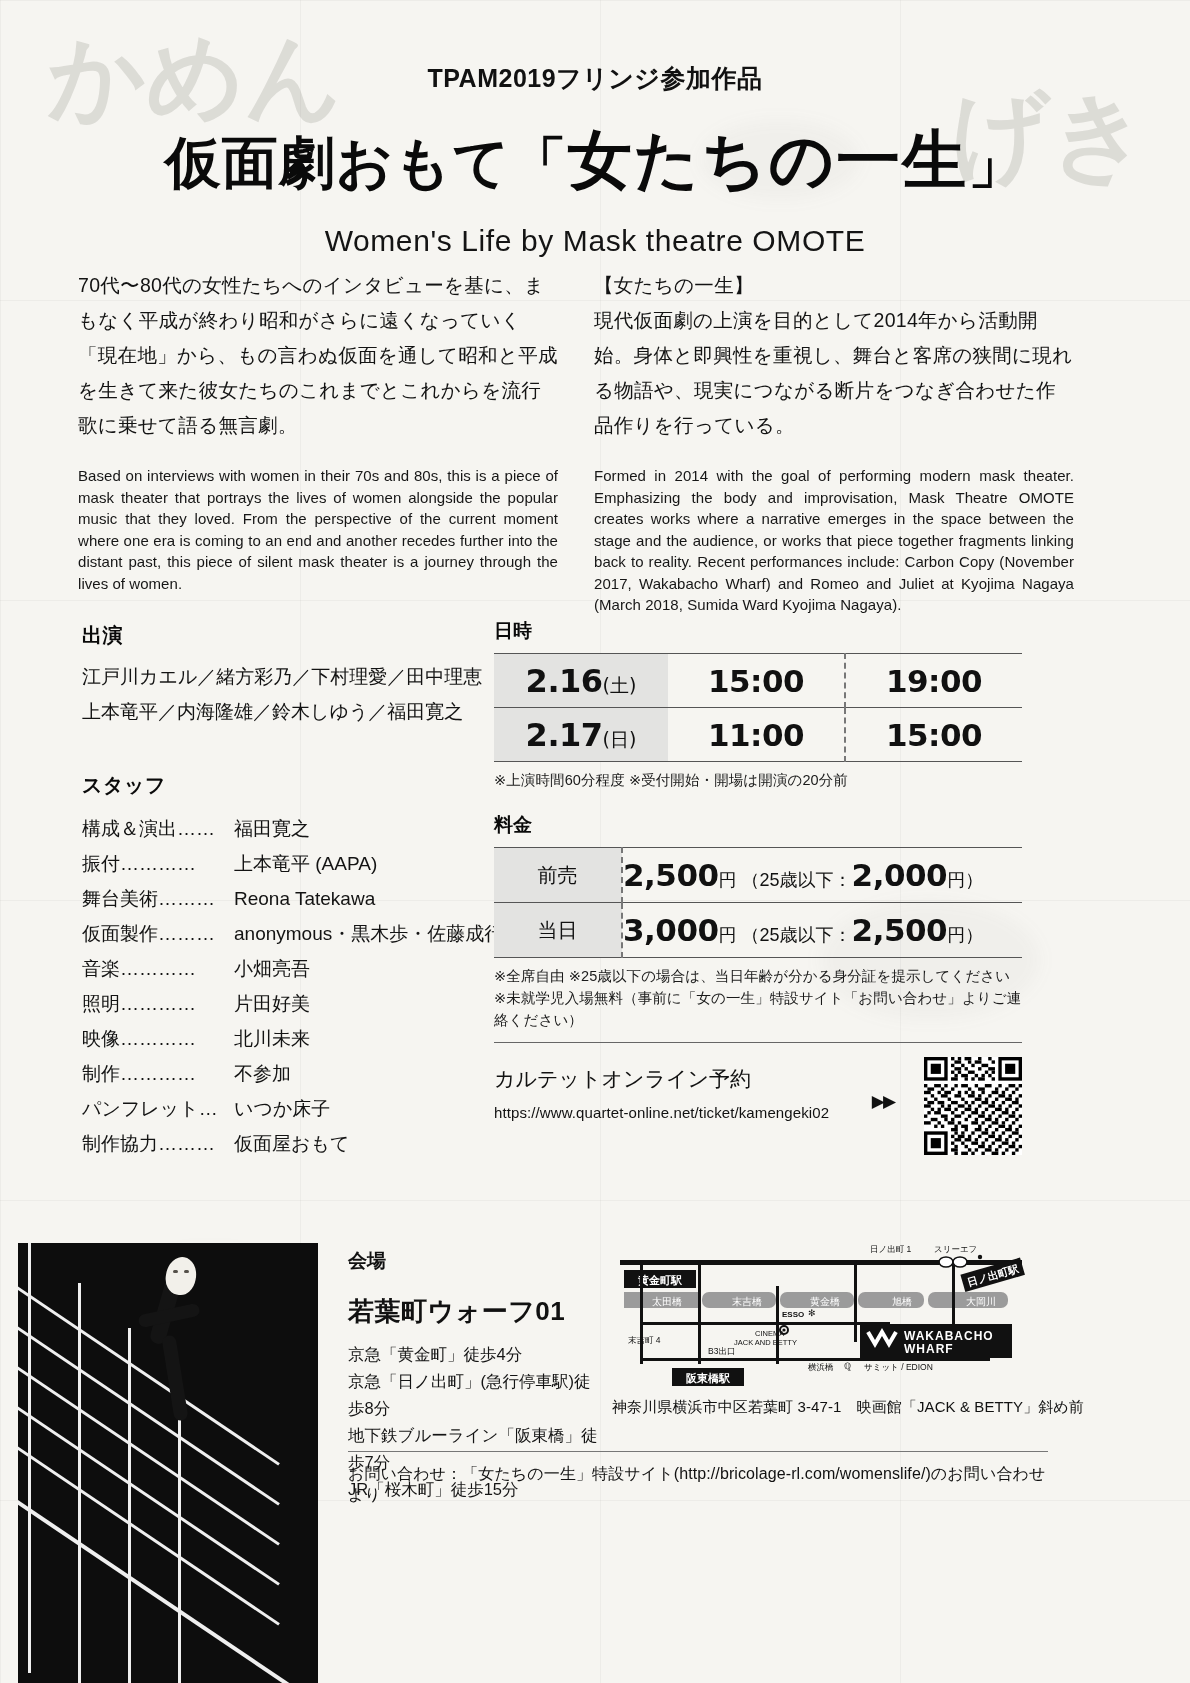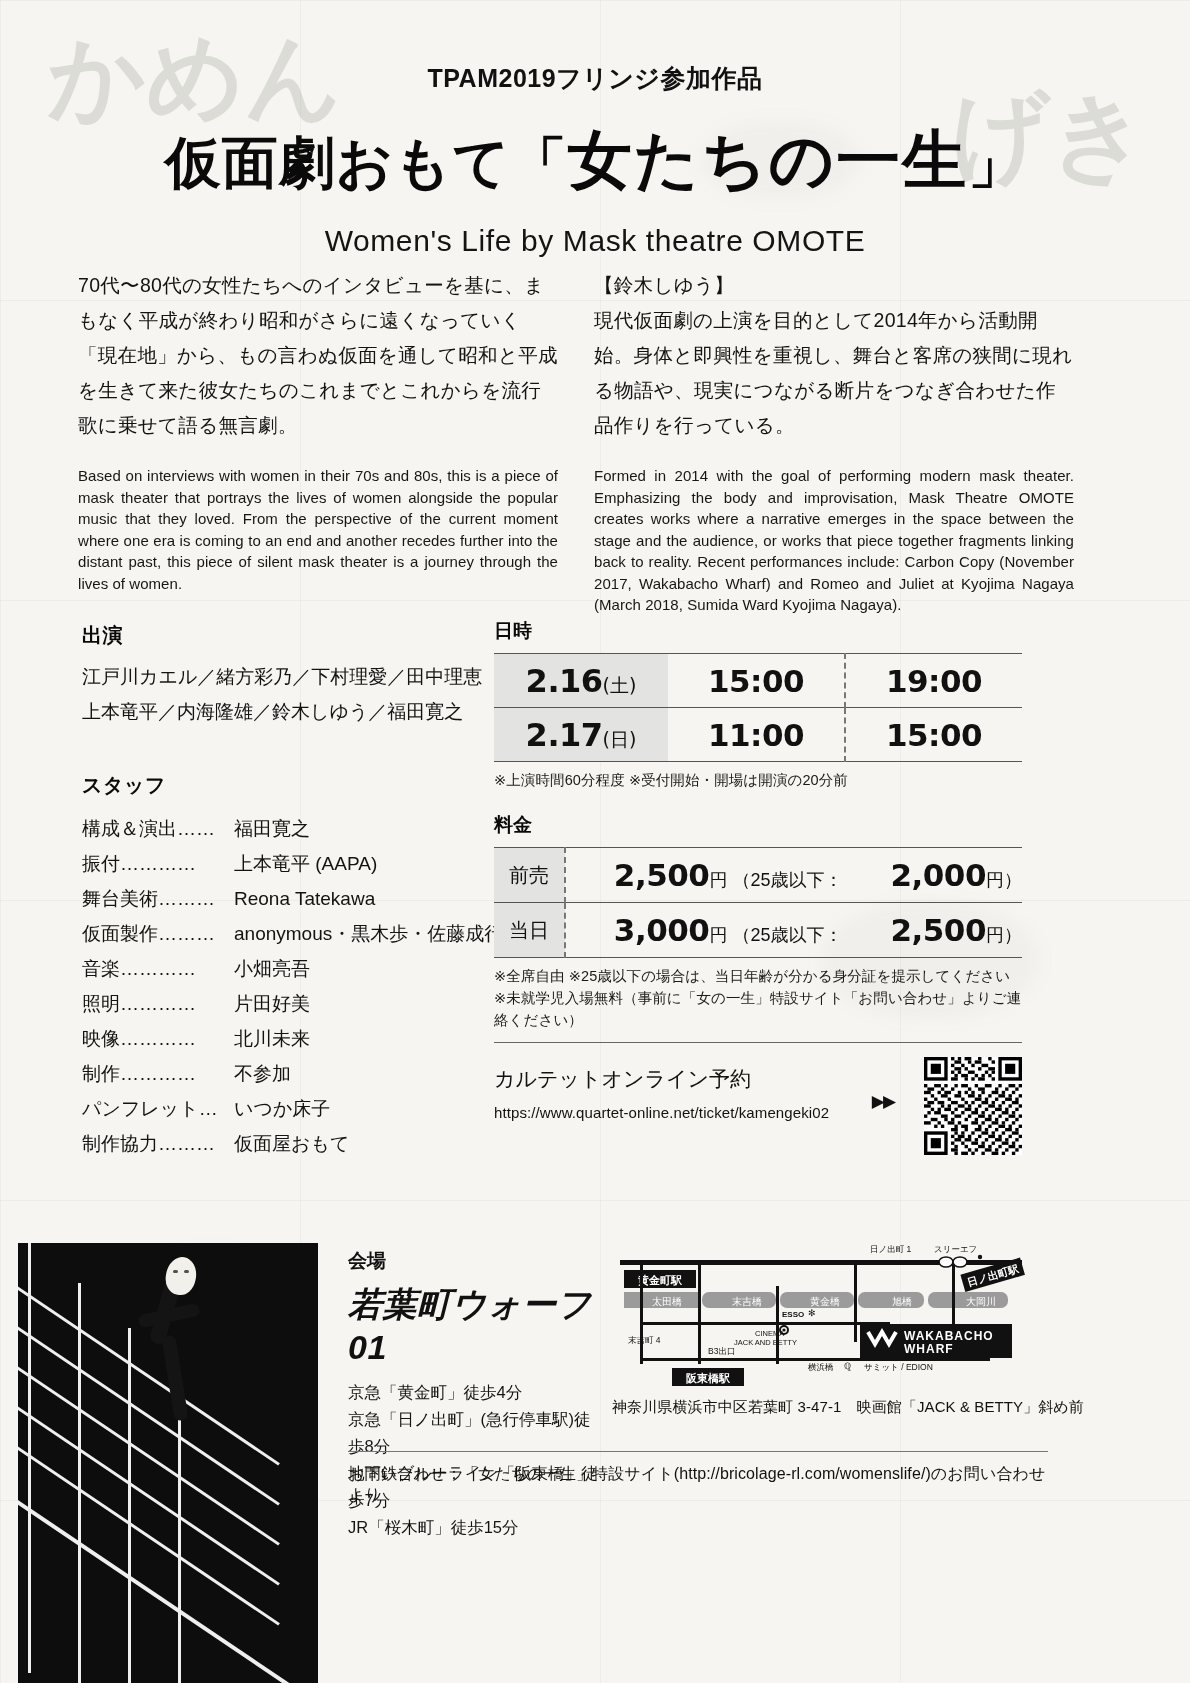--- a/index.html
+++ b/index.html
@@ -94,34 +94,34 @@
   .sched-time.sep { border-left: 2px dashed #777; }
   .note { font-size: 14.5px; line-height: 22px; color:#1a1a1a; margin-top: 7px; letter-spacing:0.1px;}
 
   #price { position:absolute; left: 494px; top: 812px; width: 528px; }
   .price-tbl td { height: 55px; vertical-align: middle; }
   .price-lbl {
     width: 128px; background:#e3e3e1; text-align:center;
     font-size: 20px; font-weight: 500; border-right:2px dashed #777;
   }
   .price-val { padding-left: 20px; font-size: 18px; white-space:nowrap;}
-  .price-val b { font-size: 31px; font-weight: 800; letter-spacing:-0.5px; font-family:"DejaVu Sans", sans-serif;padding-left:48px;}
+  .price-val b { font-size: 31px; font-weight: 800; letter-spacing:-0.5px; font-family:"DejaVu Sans", sans-serif;}
 
   #ticket { position:absolute; left: 494px; top: 1033px; width: 528px; }
   .rule { border-top: 1px solid #666; margin-top: 9px; }
   .ticket-body { position:relative; margin-top: 22px; min-height: 96px; }
   .ticket-name { font-size: 21px; color:#111; }
   .ticket-url { margin-top: 11px; font-size: 15px; color:#111; letter-spacing:0.1px;}
   .arrows { position:absolute; right: 128px; top: 26px; font-size: 17px; color:#111; letter-spacing:-2px;}
   .qr { position:absolute; right: 0px; top: -8px; width: 98px; height: 98px; }
 
   
   #venue { position:absolute; left: 348px; top: 1248px; width: 250px; }
   .venue-label { font-size: 19px; font-weight: 700; }
-  .venue-name { margin-top: 8px; font-size: 34px; font-weight: 700; letter-spacing:0.5px;font-style:italic;}
+  .venue-name { margin-top: 20px; font-size: 26px; font-weight: 700; letter-spacing:0.5px;}
   .venue-access { margin-top: 12px; font-size: 16.5px; line-height: 27px; color:#141414;}
 
   
   #map { position:absolute; left: 612px; top: 1240px; width: 418px; height: 150px; }
   .addr { position:absolute; left: 612px; top: 1398px; font-size: 15px; color:#111; letter-spacing:0.1px;}
 
   
   #footer { position:absolute; left: 348px; top: 1442px; width: 700px; }
   #footer .rule { border-top: 1px solid #777; }
   .foot-txt { margin-top: 12px; font-size: 16px; color:#111; letter-spacing:0.1px;}
@@ -151,21 +151,21 @@
     <div class="hdr-title"><span>仮面劇おもて「</span><span class="big">女たちの一生</span><span>」</span></div>
     <div class="hdr-sub">Women's Life by Mask theatre OMOTE</div>
   </div>
 
   <div class="intro">
     <div class="intro-col">
       <div class="jp-body">70代〜80代の女性たちへのインタビューを基に、まもなく平成が終わり昭和がさらに遠くなっていく「現在地」から、もの言わぬ仮面を通して昭和と平成を生きて来た彼女たちのこれまでとこれからを流行歌に乗せて語る無言劇。</div>
       <div class="en-body">Based on interviews with women in their 70s and 80s, this is a piece of mask theater that portrays the lives of women alongside the popular music that they loved. From the perspective of the current moment where one era is coming to an end and another recedes further into the distant past, this piece of silent mask theater is a journey through the lives of women.</div>
     </div>
     <div class="intro-col">
-      <div class="jp-body" style="white-space:pre-line">【鈴木しゆう】
+      <div class="jp-body" style="white-space:pre-line">【女たちの一生】
 現代仮面劇の上演を目的として2014年から活動開始。身体と即興性を重視し、舞台と客席の狭間に現れる物語や、現実につながる断片をつなぎ合わせた作品作りを行っている。</div>
       <div class="en-body">Formed in 2014 with the goal of performing modern mask theater. Emphasizing the body and improvisation, Mask Theatre OMOTE creates works where a narrative emerges in the space between the stage and the audience, or works that piece together fragments linking back to reality. Recent performances include: Carbon Copy (November 2017, Wakabacho Wharf) and Romeo and Juliet at Kyojima Nagaya (March 2018, Sumida Ward Kyojima Nagaya).</div>
     </div>
   </div>
 
   <div id="cast">
     <div class="sec-h">出演</div>
     <div class="cast-line" style="margin-top:10px">江戸川カエル／緒方彩乃／下村理愛／田中理恵</div>
     <div class="cast-line">上本竜平／内海隆雄／鈴木しゆう／福田寛之</div>
   </div>

